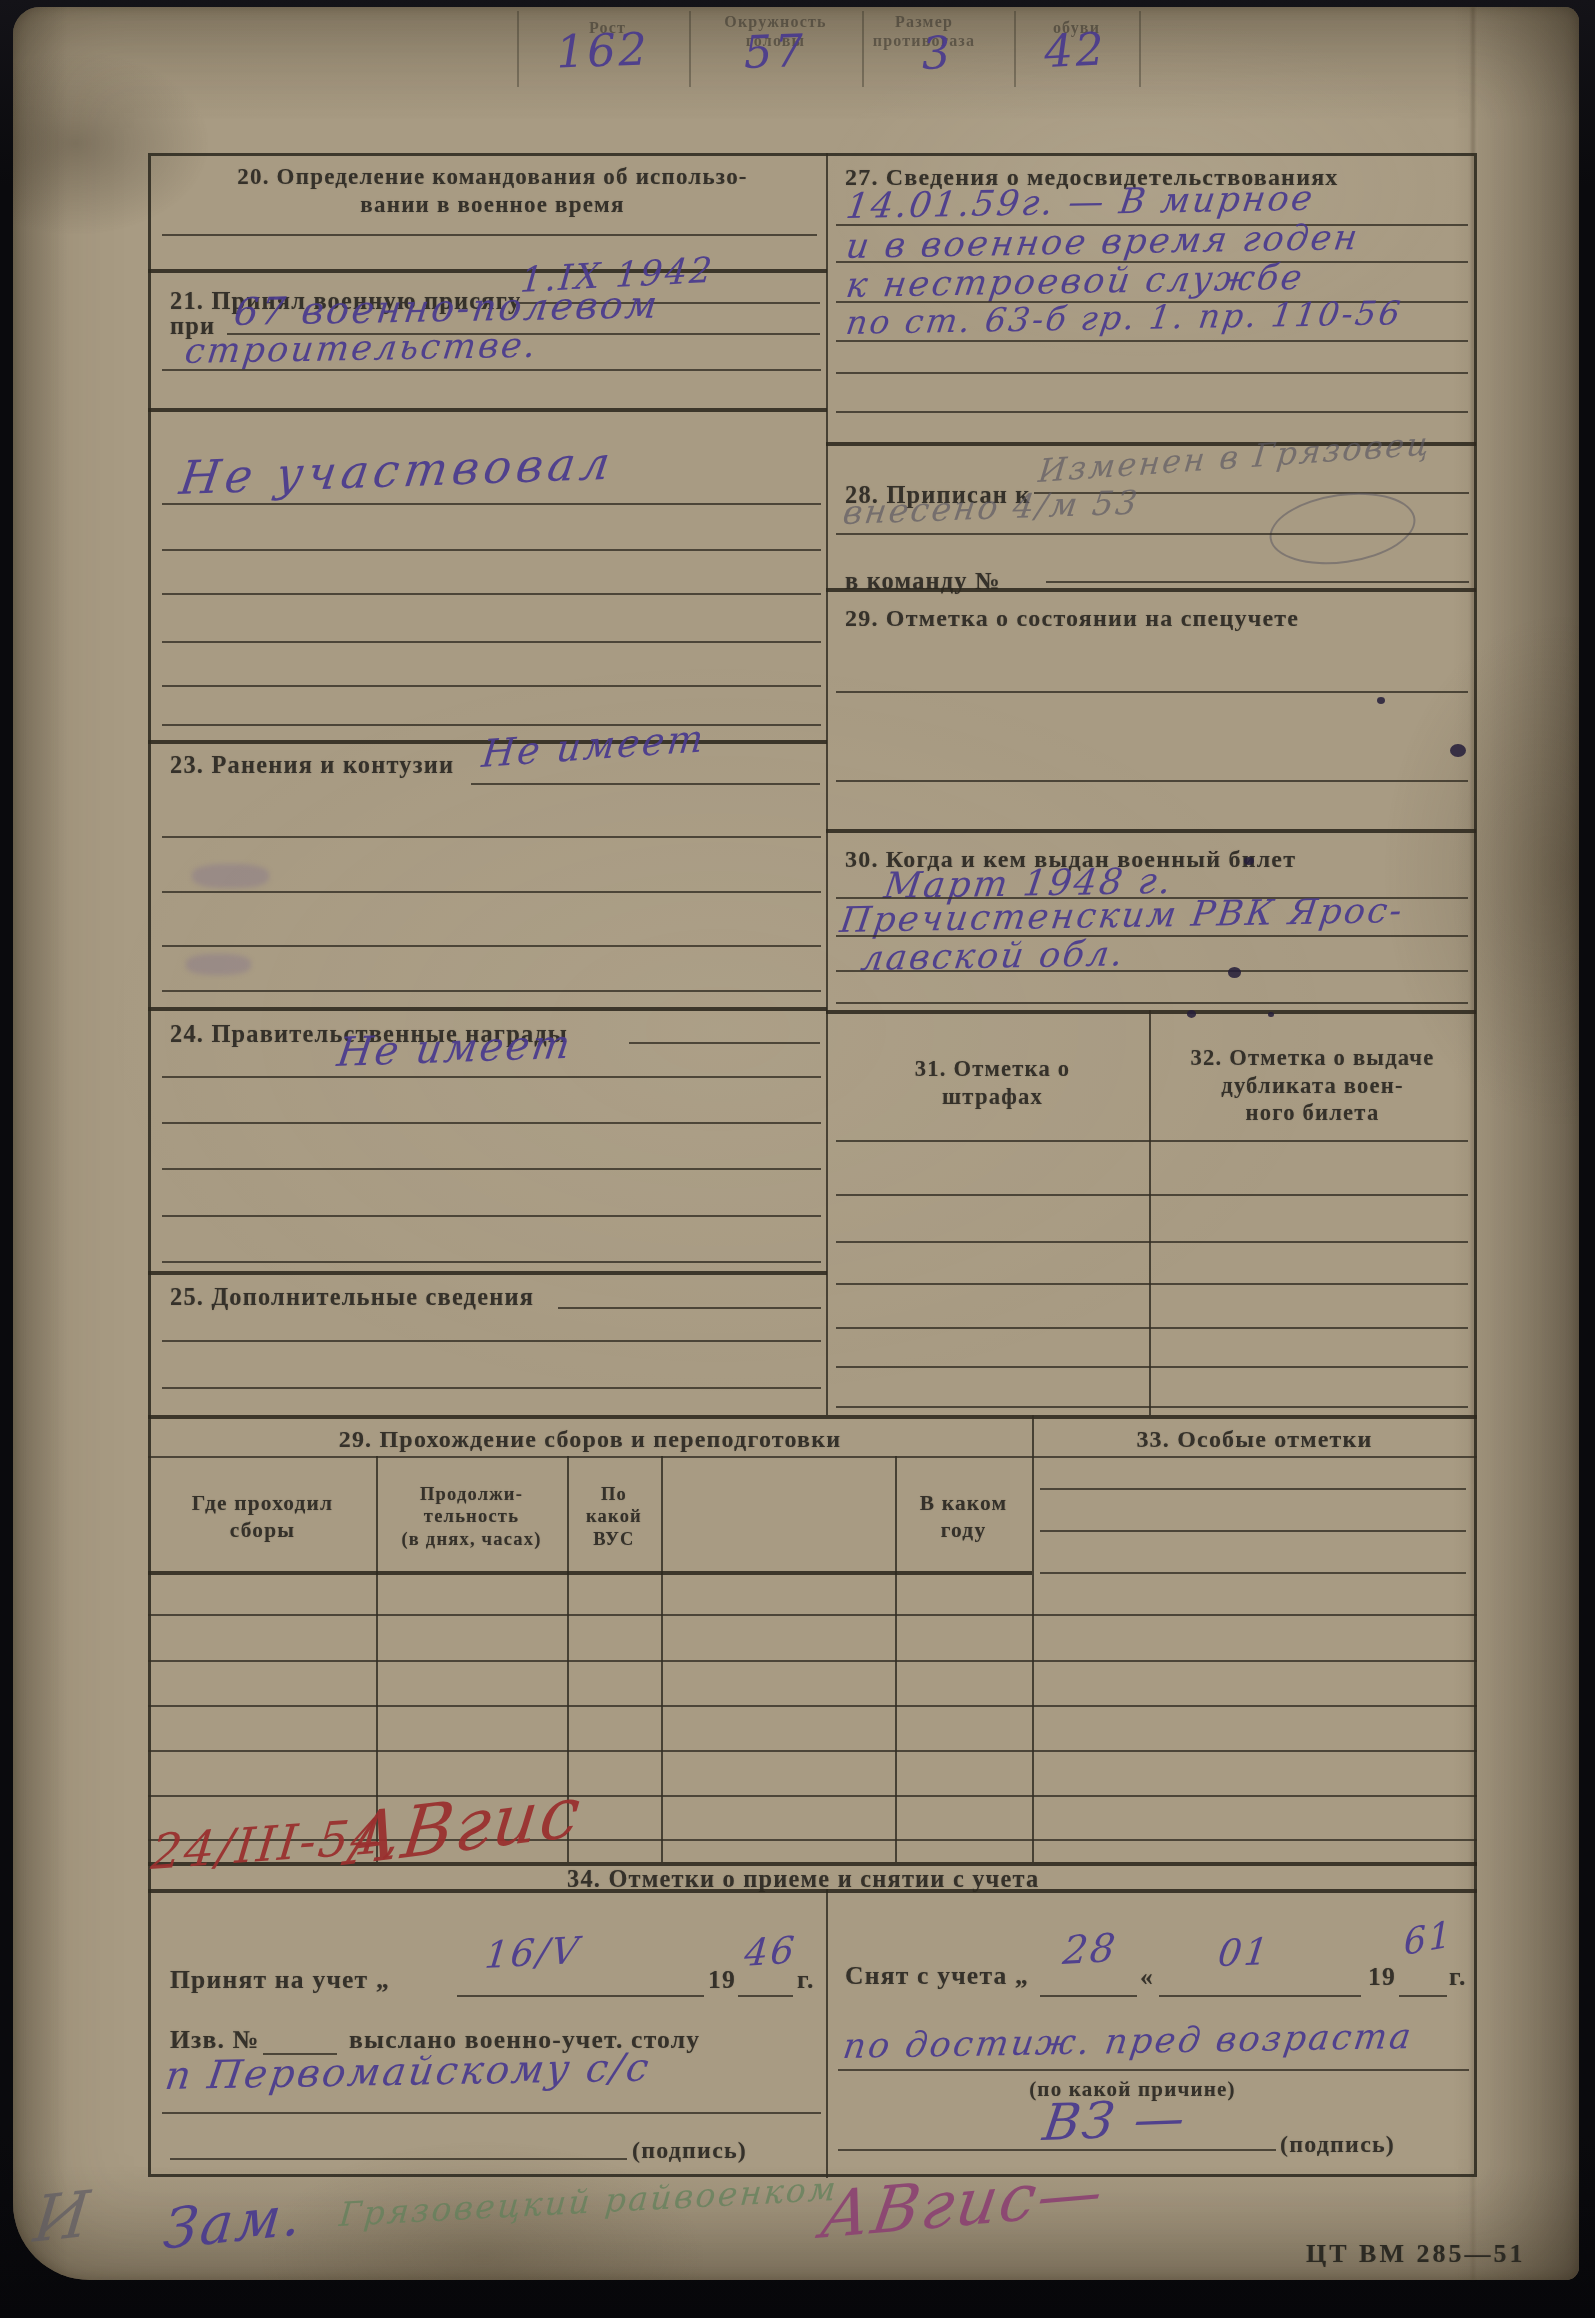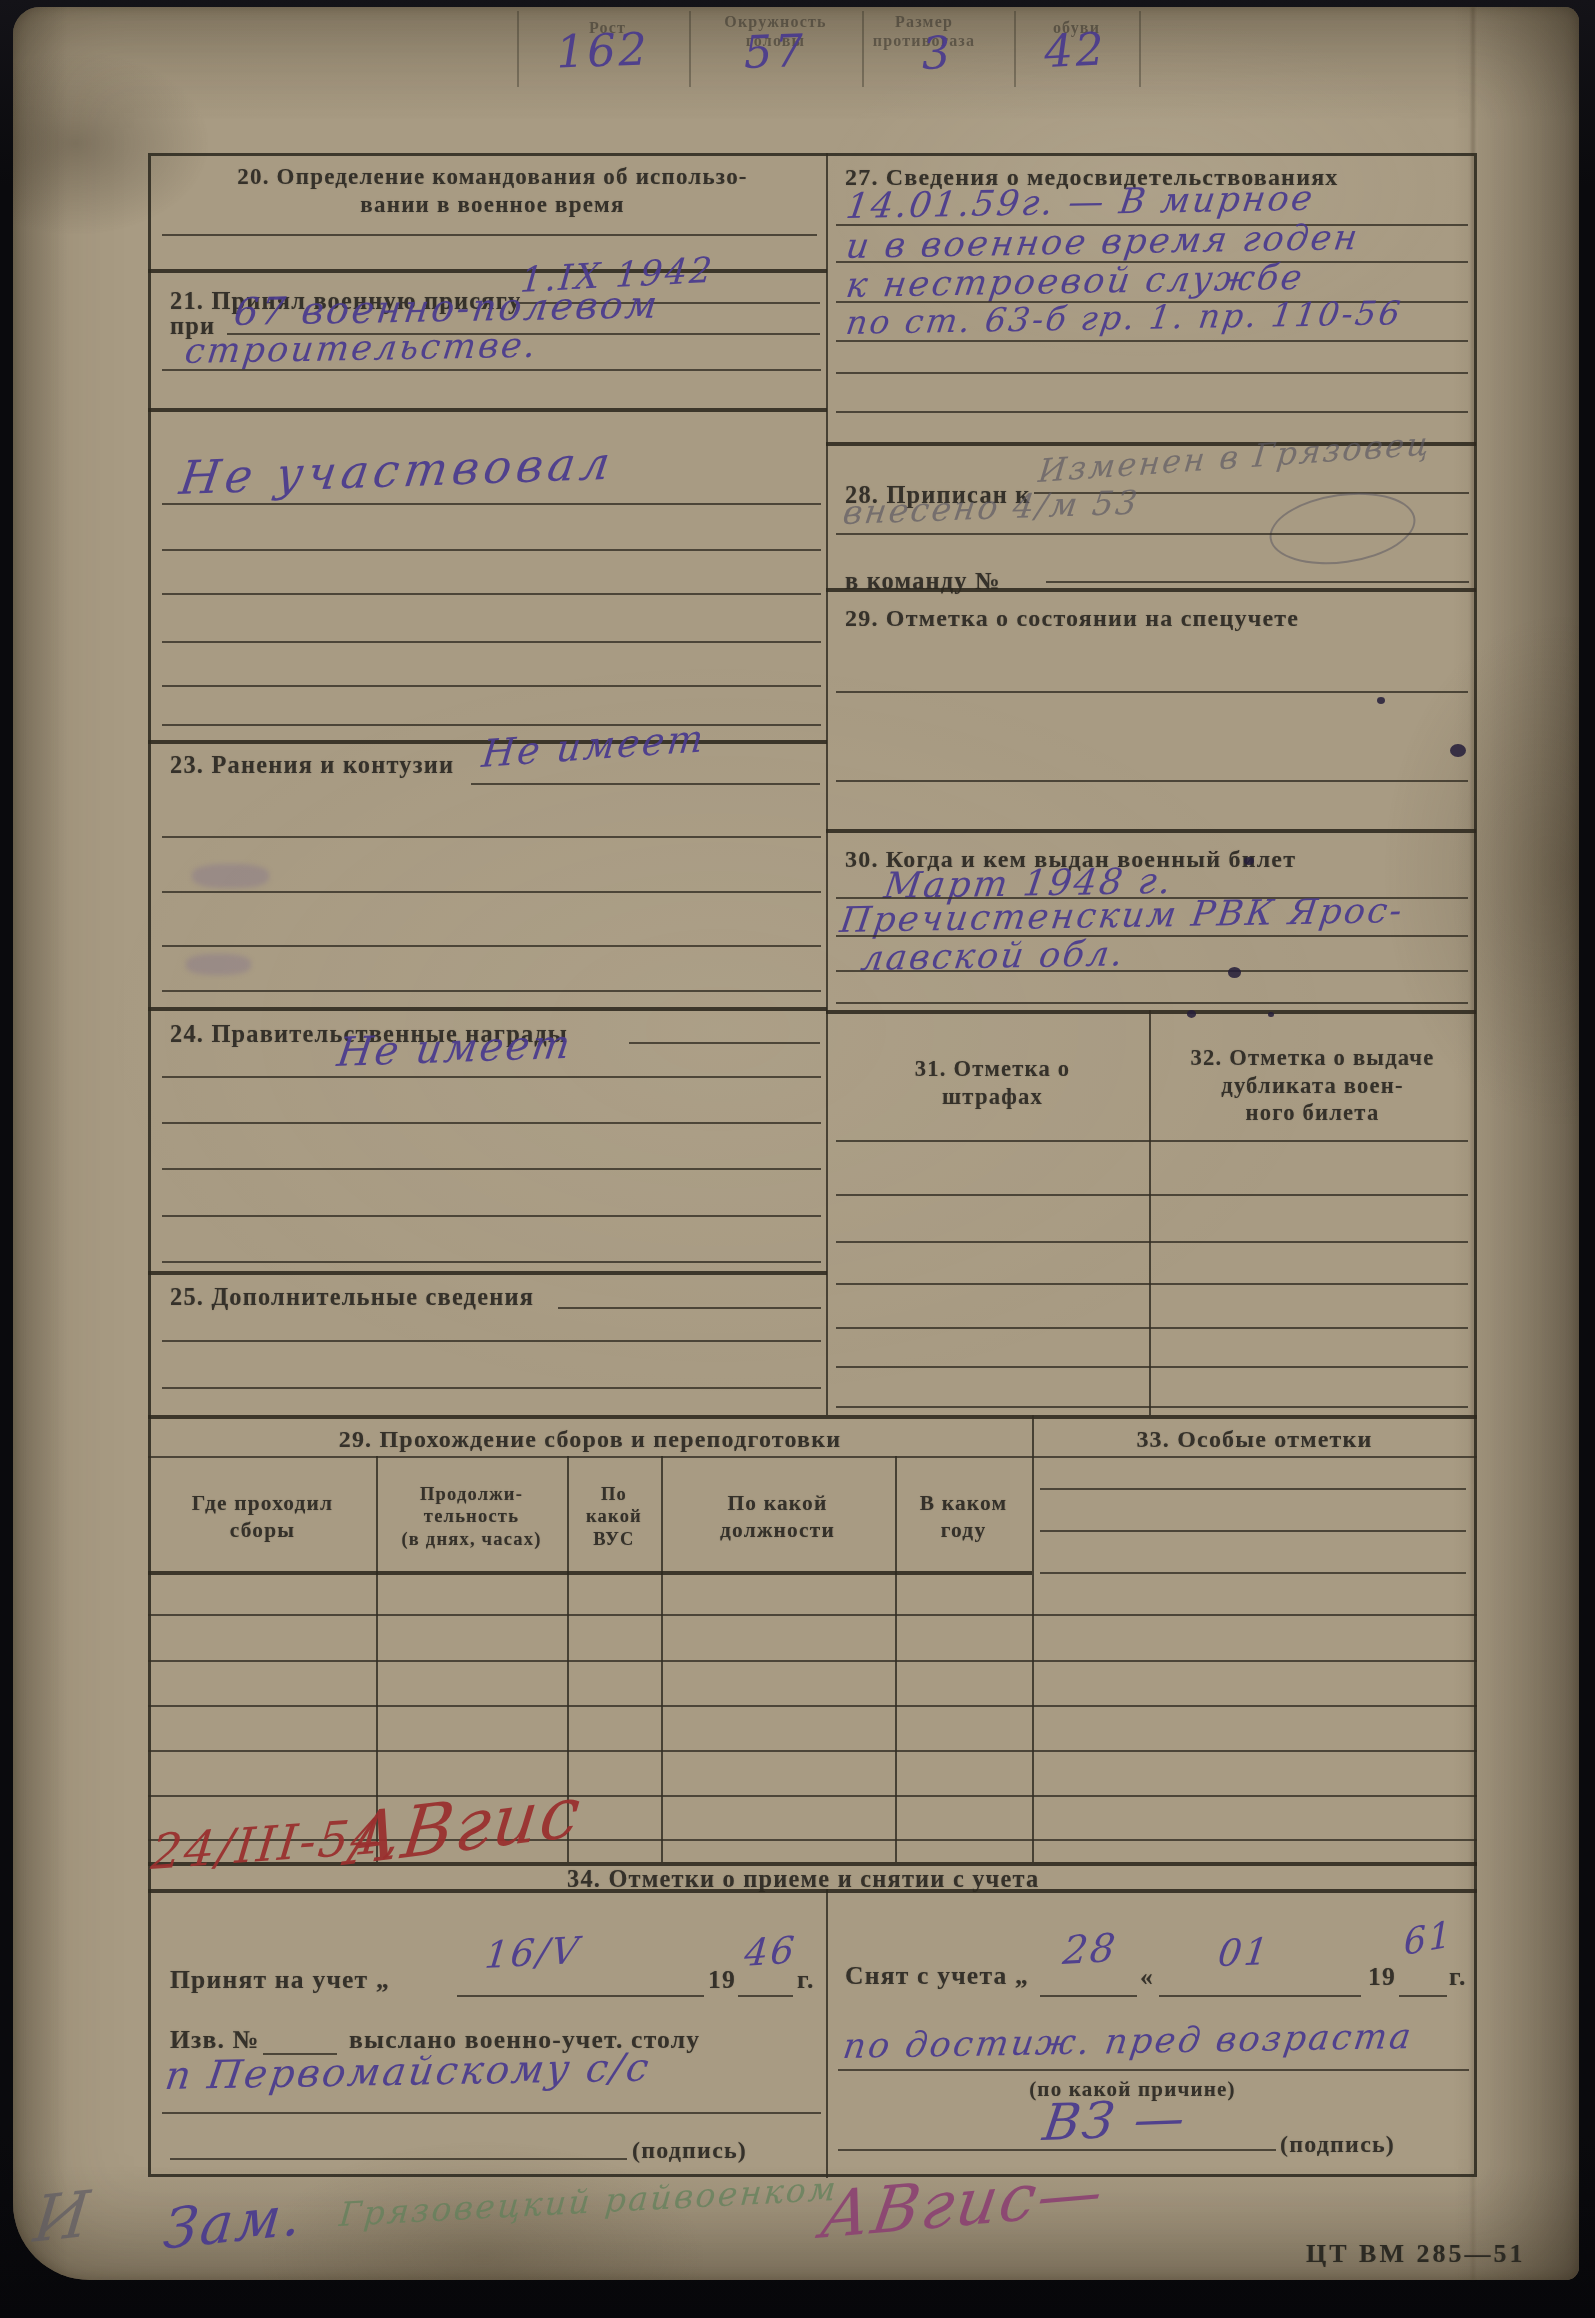--- a/index.html
+++ b/index.html
@@ -182,22 +182,20 @@
   <div class="vl" style="left:882px;top:1449px;height:406px;"></div>
 
   <div class="cell pt pre center" style="left:363px;top:1456px;width:191px;height:107px;font-size:18.5px;">Продолжи-
 тельность
 (в днях, часах)</div>
   <div class="cell pt pre center" style="left:135px;top:1456px;width:229px;height:107px;font-size:21.4px;">Где проходил
 сборы</div>
   <div class="cell pt pre center" style="left:554px;top:1456px;width:94px;height:107px;font-size:18.5px;">По
 какой
 ВУС</div>
-  <div class="cell pt pre center" style="left:648px;top:1456px;width:233px;height:107px;font-size:21.4px;">По какой
-должности</div>
   <div class="cell pt pre center" style="left:882px;top:1456px;width:137px;height:107px;font-size:21.4px;">В каком
 году</div>
   <div class="rh" style="left:135px;top:1564px;width:884px;"></div>
 
   <div class="rl" style="left:1027px;top:1481px;width:426px;"></div>
   <div class="rl" style="left:1027px;top:1523px;width:426px;"></div>
   <div class="rl" style="left:1027px;top:1565px;width:426px;"></div>
   <div class="rl" style="left:135px;top:1607px;width:1329px;"></div>
   <div class="rl" style="left:135px;top:1653px;width:1329px;"></div>
   <div class="rl" style="left:135px;top:1698px;width:1329px;"></div>

